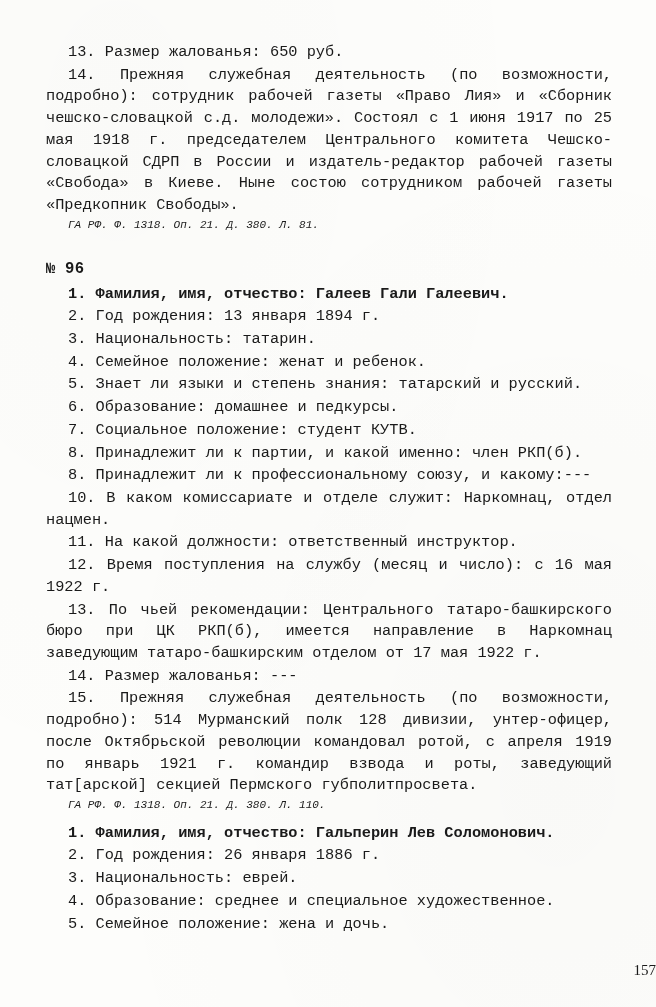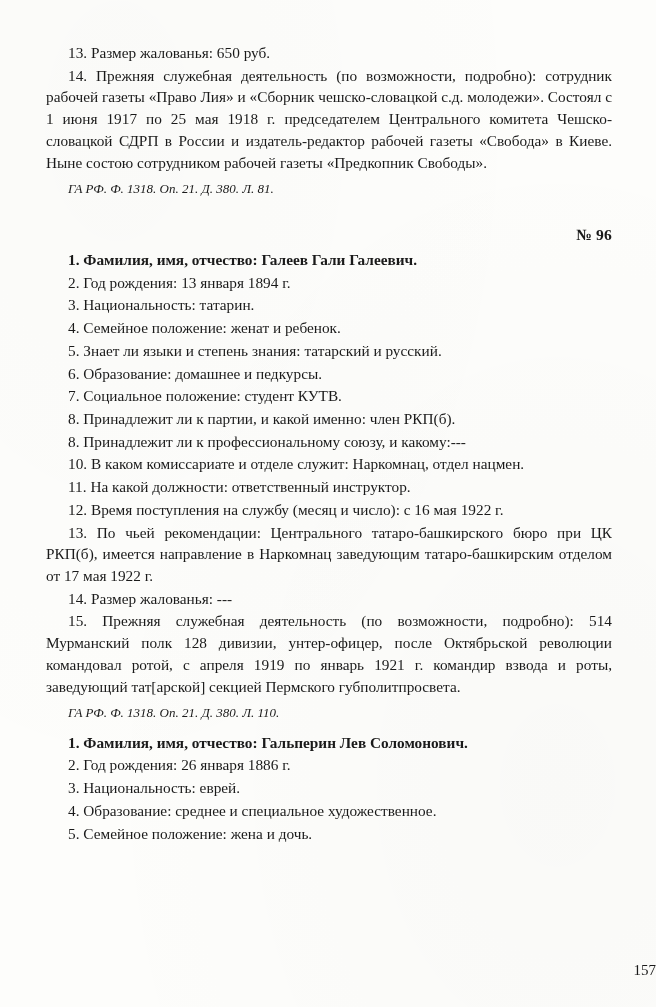--- a/index.html
+++ b/index.html
@@ -30,31 +30,32 @@
     top: 42px;
     width: 566px;
   }
   p {
     margin: 0 0 1px 0;
     font-size: 15.3px;
     line-height: 1.42;
     text-align: justify;
     text-indent: 22px;
     hyphens: manual;
+    font-family: Liberation Mono, monospace;
   }
   .archive {
     font-style: italic;
-    font-size: 13px;
+    font-size: 11px;
     text-indent: 22px;
-    margin-top: 7px;
+    margin-top: 1px;
     margin-bottom: 2px;
     text-align: left;
   }
   .record-number {
-    text-align: right;
+    text-align: left;
     font-weight: bold;
     font-size: 15.6px;
     margin: 16px 0 3px 0;
     text-indent: 0;
     letter-spacing: 0.2px;
   }
   .name-line {
     font-weight: bold;
     font-size: 15.3px;
     text-indent: 22px;

